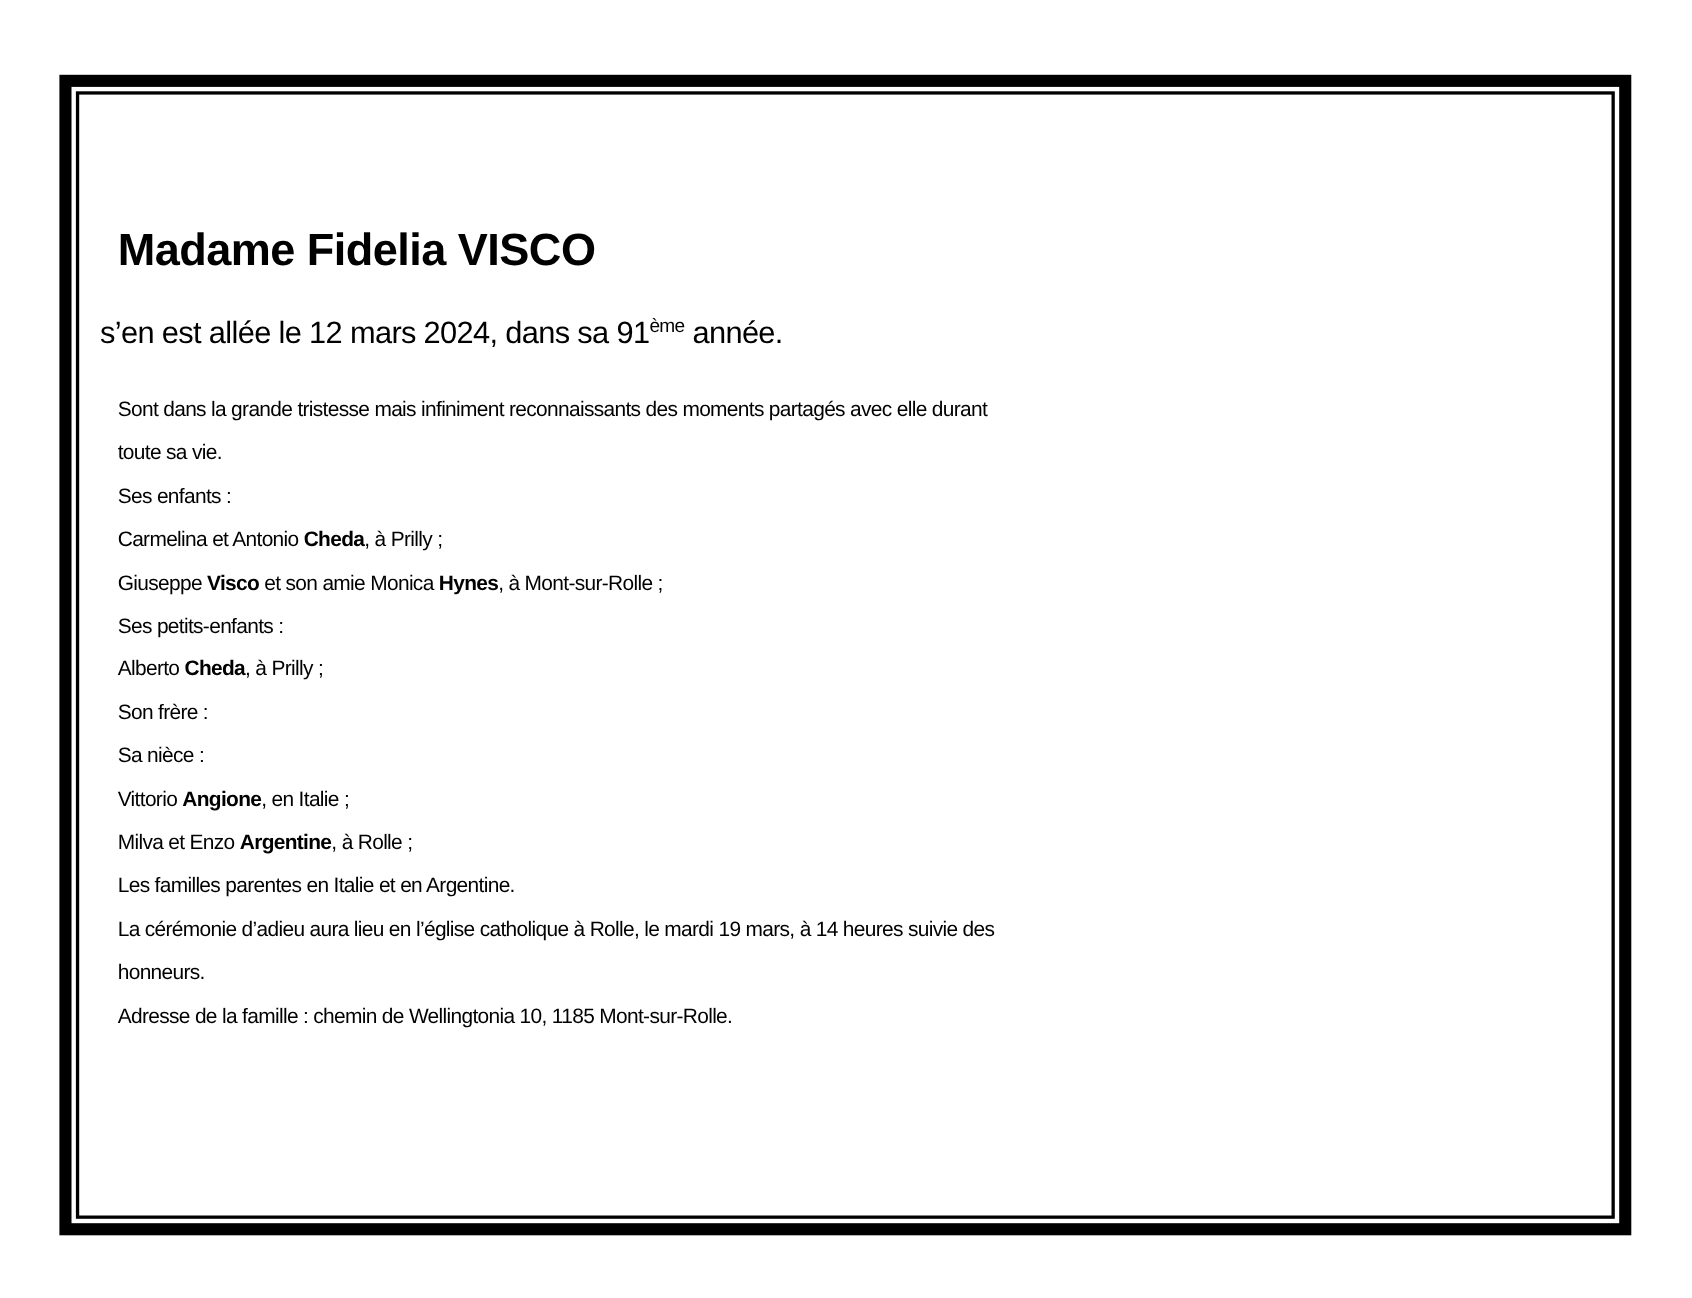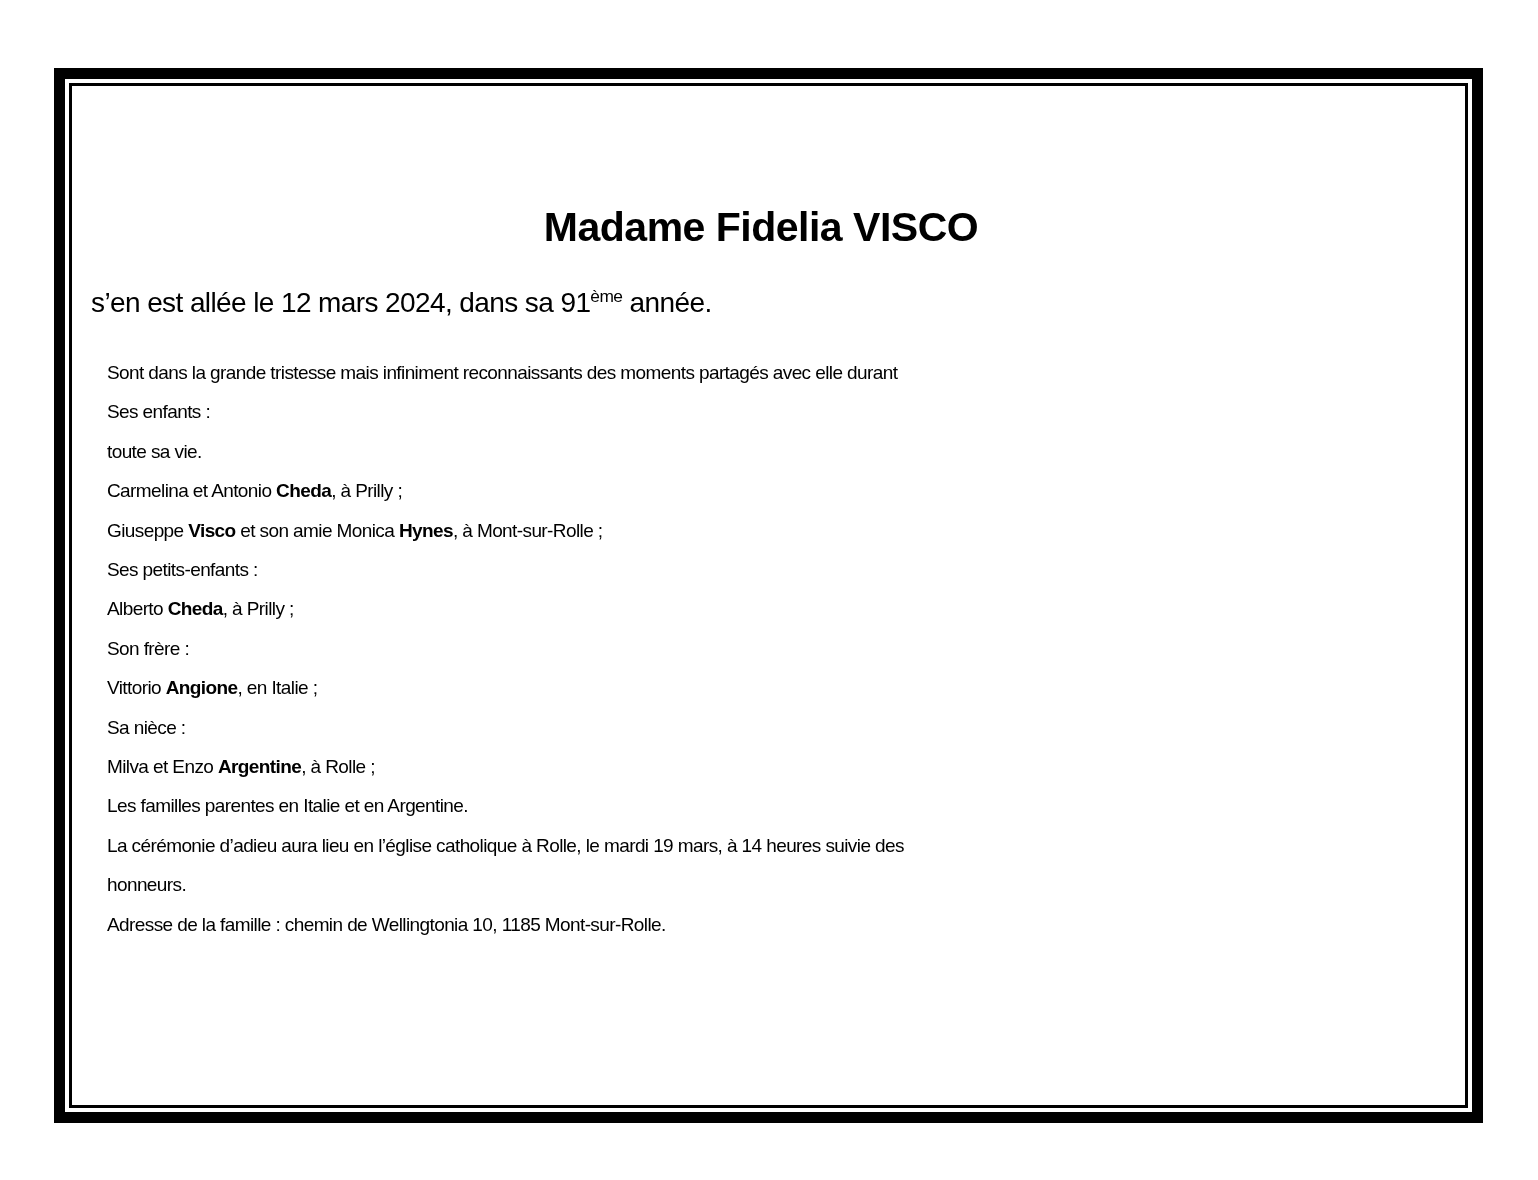--- a/index.html
+++ b/index.html
@@ -26,21 +26,20 @@
   .frame-inner {
     position: absolute;
     inset: 4px;
     border: 3px solid #000000;
   }
   .doc-title {
     position: absolute;
     left: 107px;
     right: 123px;
     top: 203px;
-    text-align: center;
     font-size: 41px;
     line-height: 48px;
     font-weight: 700;
     letter-spacing: -0.5px;
   }
   .intro-line {
     position: absolute;
     left: 91px;
     top: 283px;
     font-size: 28px;
@@ -75,27 +74,27 @@
 <div class="frame-outer">
   <div class="frame-inner"></div>
 </div>
 
 <div class="doc-title">Madame Fidelia VISCO</div>
 
 <div class="intro-line"><span>s’en est allée le 12 mars 2024, dans sa 91</span><sup>ème</sup><span> année.</span></div>
 
 <div class="body-lines">
     <div class="line"><span>Sont dans la grande tristesse mais infiniment reconnaissants des moments partagés avec elle durant</span></div>
+    <div class="line"><span>toute sa vie.</span></div>
     <div class="line"><span>Ses enfants :</span></div>
-    <div class="line"><span>toute sa vie.</span></div>
     <div class="line"><span>Carmelina et Antonio </span><b>Cheda</b><span>, à Prilly ;</span></div>
     <div class="line"><span>Giuseppe </span><b>Visco</b><span> et son amie Monica </span><b>Hynes</b><span>, à Mont-sur-Rolle ;</span></div>
     <div class="line"><span>Ses petits-enfants :</span></div>
     <div class="line"><span>Alberto </span><b>Cheda</b><span>, à Prilly ;</span></div>
     <div class="line"><span>Son frère :</span></div>
+    <div class="line"><span>Sa nièce :</span></div>
     <div class="line"><span>Vittorio </span><b>Angione</b><span>, en Italie ;</span></div>
-    <div class="line"><span>Sa nièce :</span></div>
     <div class="line"><span>Milva et Enzo </span><b>Argentine</b><span>, à Rolle ;</span></div>
     <div class="line"><span>Les familles parentes en Italie et en Argentine.</span></div>
     <div class="line"><span>La cérémonie d’adieu aura lieu en l’église catholique à Rolle, le mardi 19 mars, à 14 heures suivie des</span></div>
     <div class="line"><span>honneurs.</span></div>
     <div class="line"><span>Adresse de la famille : chemin de Wellingtonia 10, 1185 Mont-sur-Rolle.</span></div>
   </div>
 
 </body></html>

